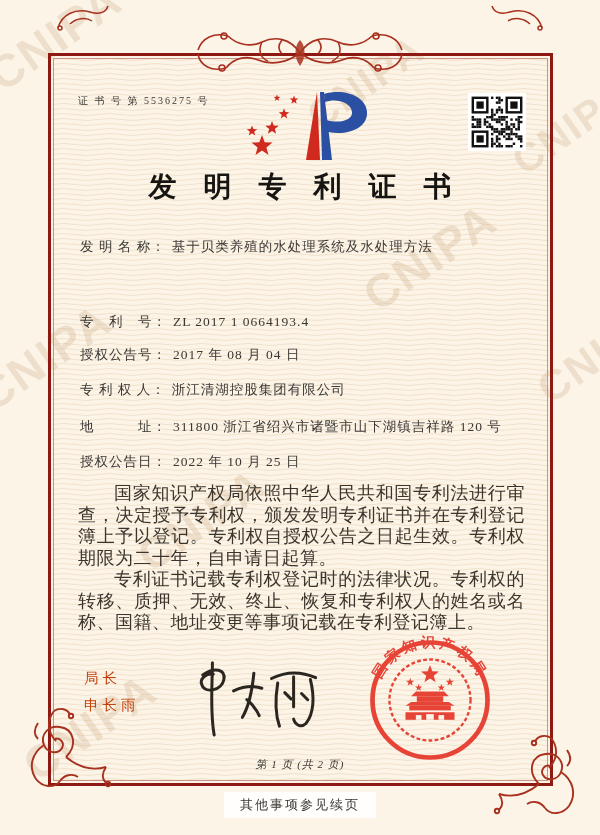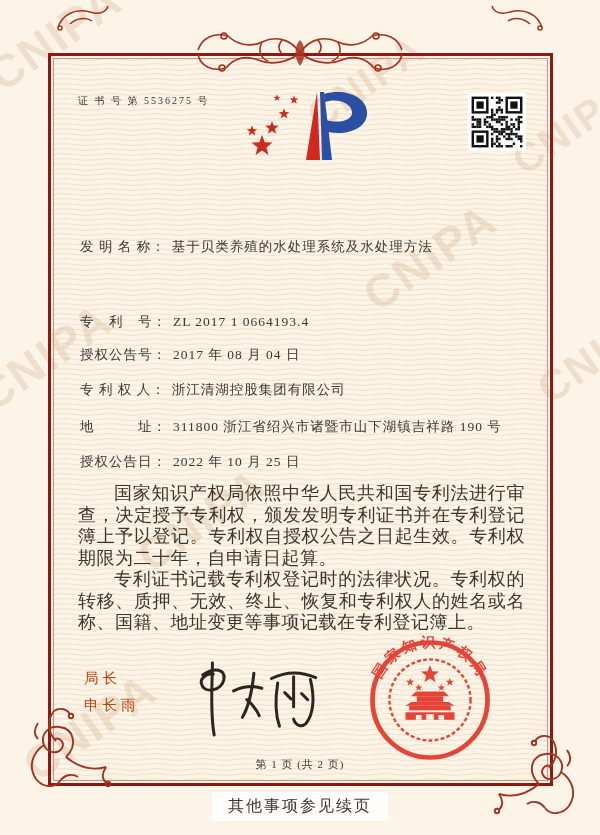--- a/index.html
+++ b/index.html
@@ -28,23 +28,23 @@
   .pair2{position:absolute;left:250px;}
   .paras{position:absolute;left:78px;top:483px;width:447px;font-size:18px;line-height:21.5px;
          color:#3b352c;text-align:justify;z-index:5;letter-spacing:0.5px;}
   .paras p{margin:0;text-indent:2em;}
   .officer{position:absolute;font-size:14.5px;letter-spacing:4px;color:#c2410c;z-index:5;}
   .signature{position:absolute;left:178px;top:650px;width:150px;height:95px;z-index:5;}
   .seal-date{position:absolute;left:352px;top:721px;width:190px;font-size:10.5px;color:#46423c;
              letter-spacing:1px;z-index:4;}
   .seal{position:absolute;left:364px;top:634px;width:132px;height:132px;z-index:6;opacity:.92;}
   .page-num{position:absolute;left:0;top:757px;width:100%;text-align:center;font-size:11px;
-            letter-spacing:1px;color:#3c3831;z-index:5;}
+            letter-spacing:1px;color:#3c3831;z-index:5;font-style:italic;}
   .cont-note{position:absolute;left:50%;top:792px;transform:translateX(-50%);background:rgba(255,255,255,0.9);
-             padding:4px 16px;font-size:16px;letter-spacing:2px;color:#3b3732;z-index:5;white-space:nowrap;}
+             padding:4px 16px;font-size:13px;letter-spacing:2px;color:#3b3732;z-index:5;white-space:nowrap;}
 
   
   .orn{position:absolute;z-index:6;}
   .orn-top{left:150px;top:28px;width:300px;height:50px;}
   .orn-bl{left:8px;top:705px;width:112px;height:96px;}
   .orn-br{left:485px;top:732px;width:112px;height:96px;transform:scaleX(-1);}
   .orn-tl{left:52px;top:2px;width:60px;height:30px;}
   .orn-tr{left:488px;top:2px;width:60px;height:30px;transform:scaleX(-1);}
 </style>
 </head>
@@ -221,35 +221,36 @@
         <rect x="8.44" y="8.44" width="7.26" height="7.26"></rect>
         <rect x="37.48" y="3.60" width="16.94" height="16.94"></rect>
         <rect x="39.90" y="6.02" width="12.10" height="12.10" fill="#ffffff"></rect>
         <rect x="42.32" y="8.44" width="7.26" height="7.26"></rect>
         <rect x="3.60" y="37.48" width="16.94" height="16.94"></rect>
         <rect x="6.02" y="39.90" width="12.10" height="12.10" fill="#ffffff"></rect>
         <rect x="8.44" y="42.32" width="7.26" height="7.26"></rect>
       </g>
   </svg>
 
+  <div class="title">发 明 专 利 证 书</div>
 
   <div class="field-row" style="top:238px">
     <span class="flabel">发 明 名 称：</span><span class="fvalue">基于贝类养殖的水处理系统及水处理方法</span>
   </div>
   <div class="field-row" style="top:313px">
     <span class="flabel">专　利　号：</span><span class="fvalue">ZL 2017 1 0664193.4</span>
   </div>
   <div class="field-row" style="top:346px">
     <span class="flabel">授权公告号：</span><span class="fvalue">2017 年 08 月 04 日</span>
   </div>
   <div class="field-row" style="top:381px">
     <span class="flabel">专 利 权 人：</span><span class="fvalue">浙江清湖控股集团有限公司</span>
   </div>
   <div class="field-row" style="top:418px">
-    <span class="flabel">地　　　址：</span><span class="fvalue">311800 浙江省绍兴市诸暨市山下湖镇吉祥路 190 号</span>
+    <span class="flabel">地　　　址：</span><span class="fvalue">311800 浙江省绍兴市诸暨市山下湖镇吉祥路 120 号</span>
   </div>
   <div class="field-row" style="top:453px">
     <span class="flabel">授权公告日：</span><span class="fvalue">2022 年 10 月 25 日</span>
   </div>
 
   <div class="paras">
     <p>国家知识产权局依照中华人民共和国专利法进行审查，决定授予专利权，颁发发明专利证书并在专利登记簿上予以登记。专利权自授权公告之日起生效。专利权期限为二十年，自申请日起算。</p>
     <p>专利证书记载专利权登记时的法律状况。专利权的转移、质押、无效、终止、恢复和专利权人的姓名或名称、国籍、地址变更等事项记载在专利登记簿上。</p>
   </div>
 

